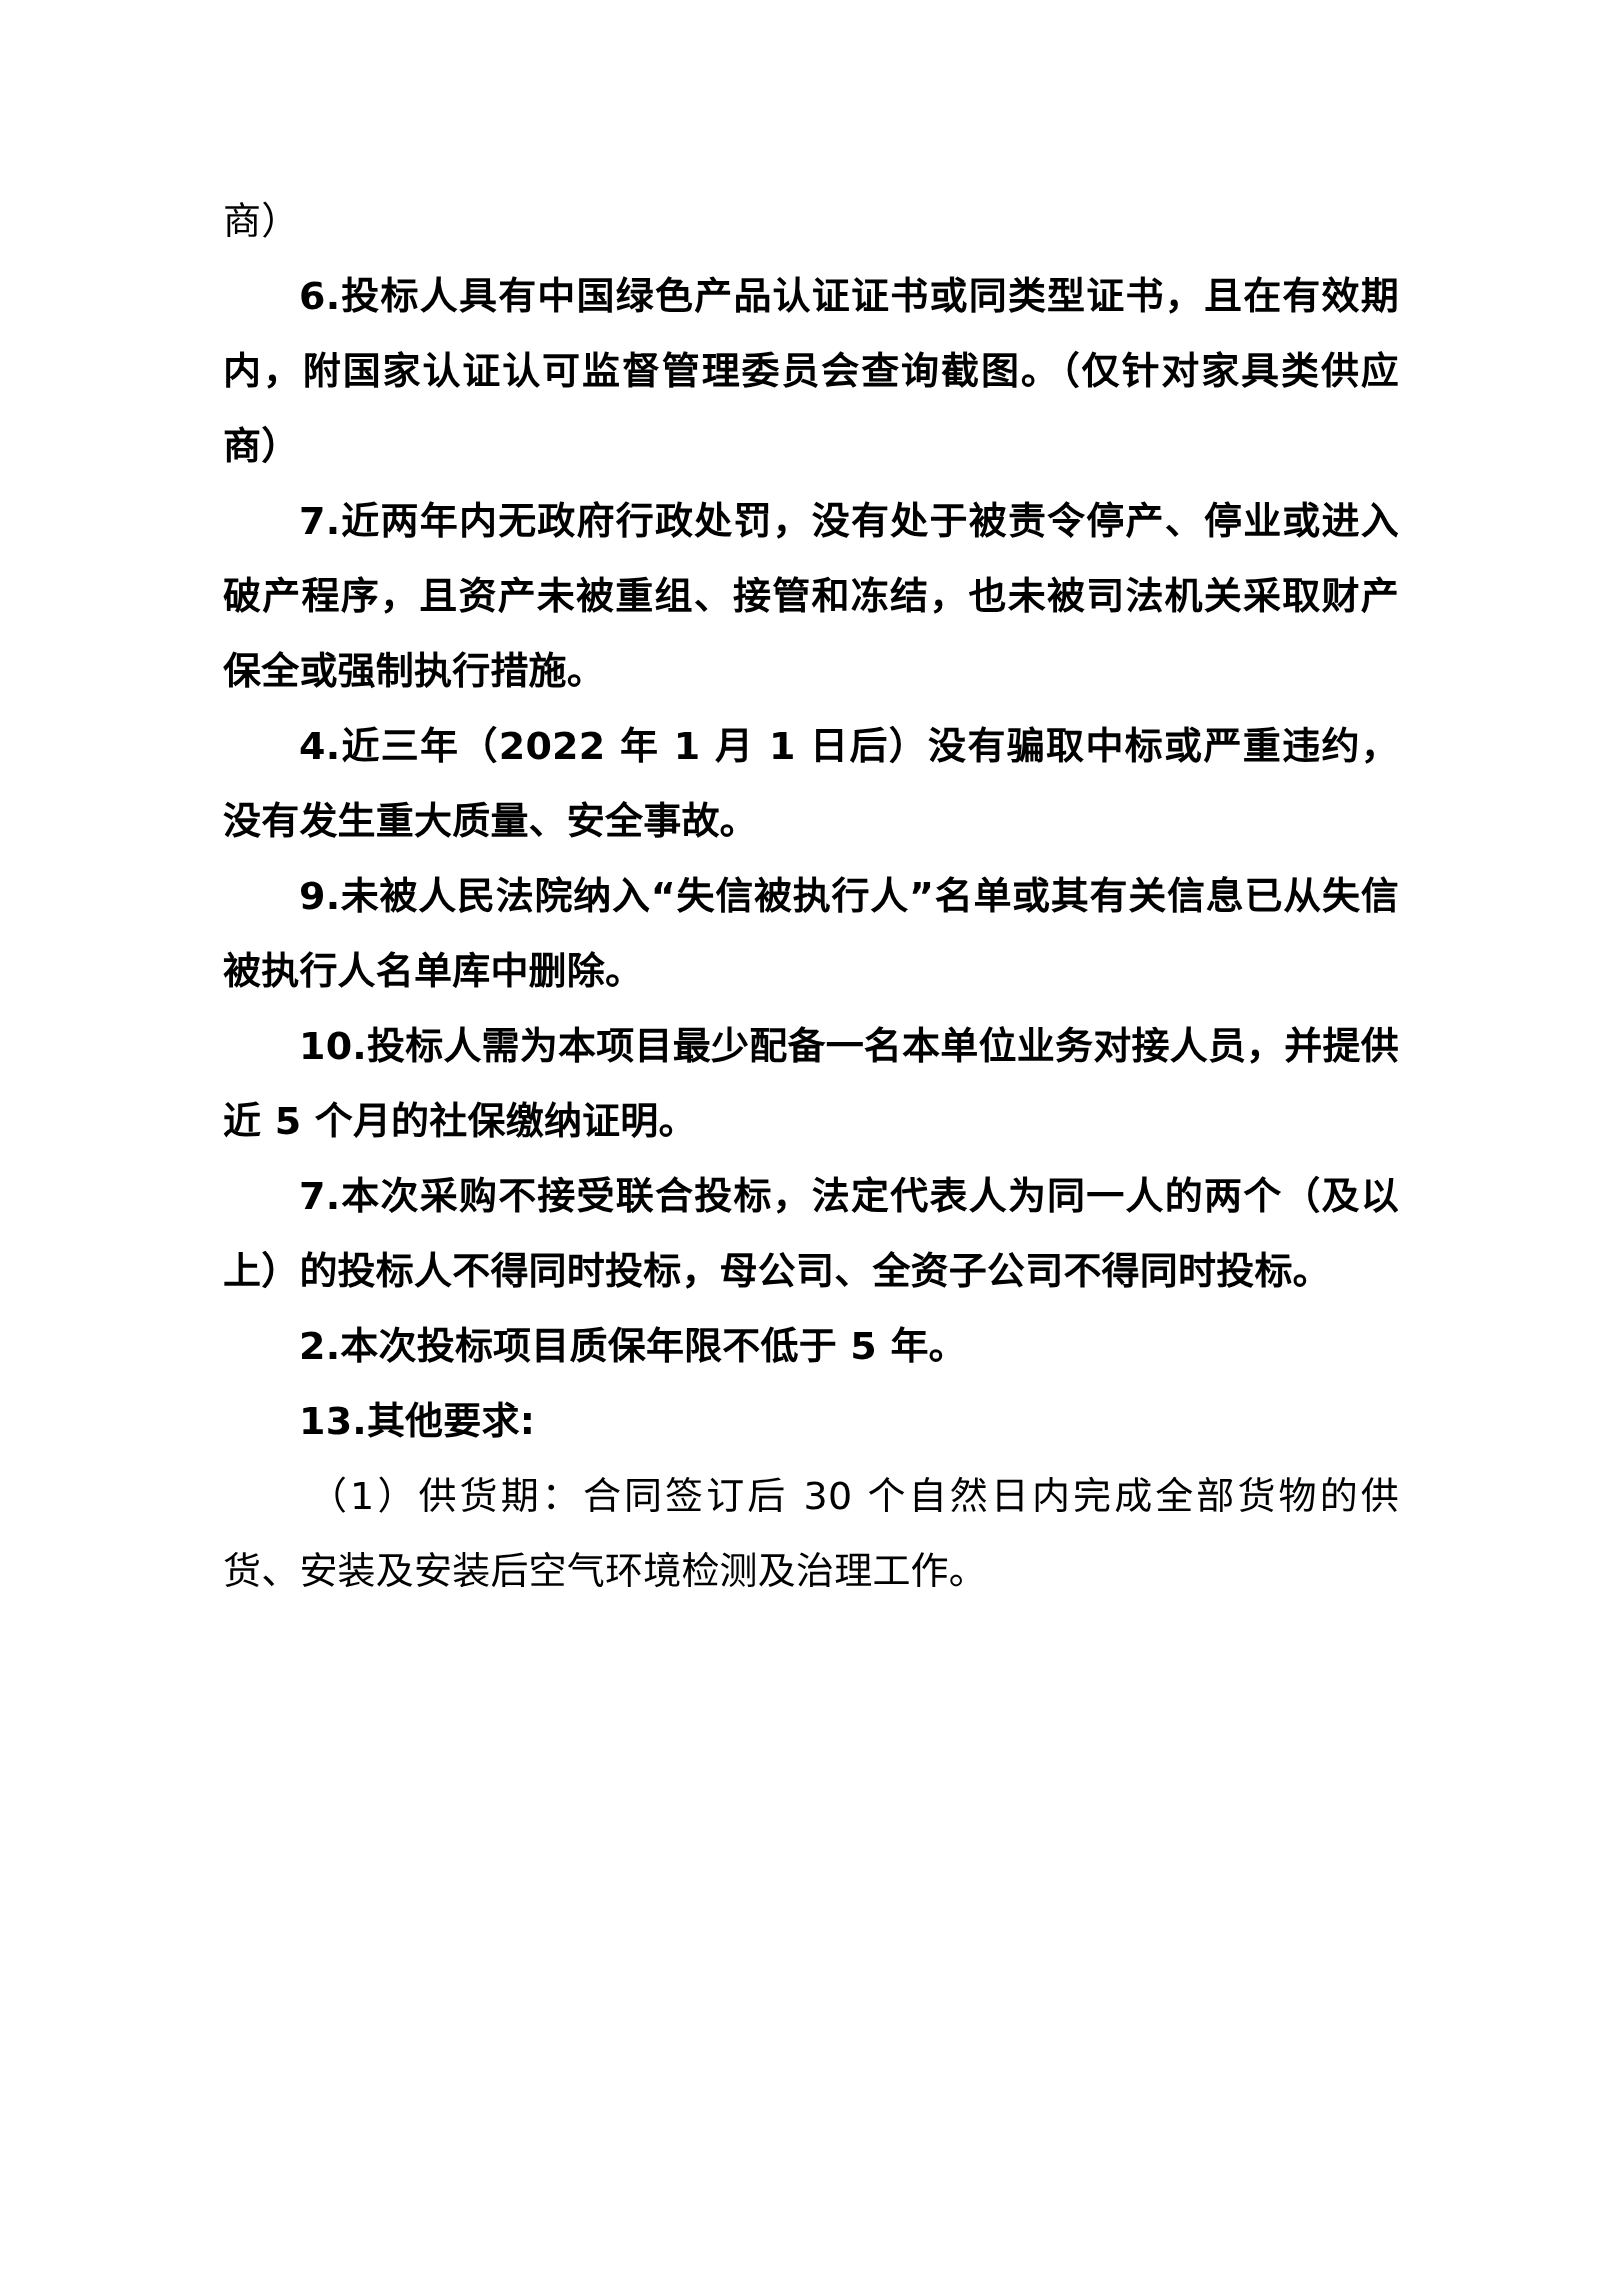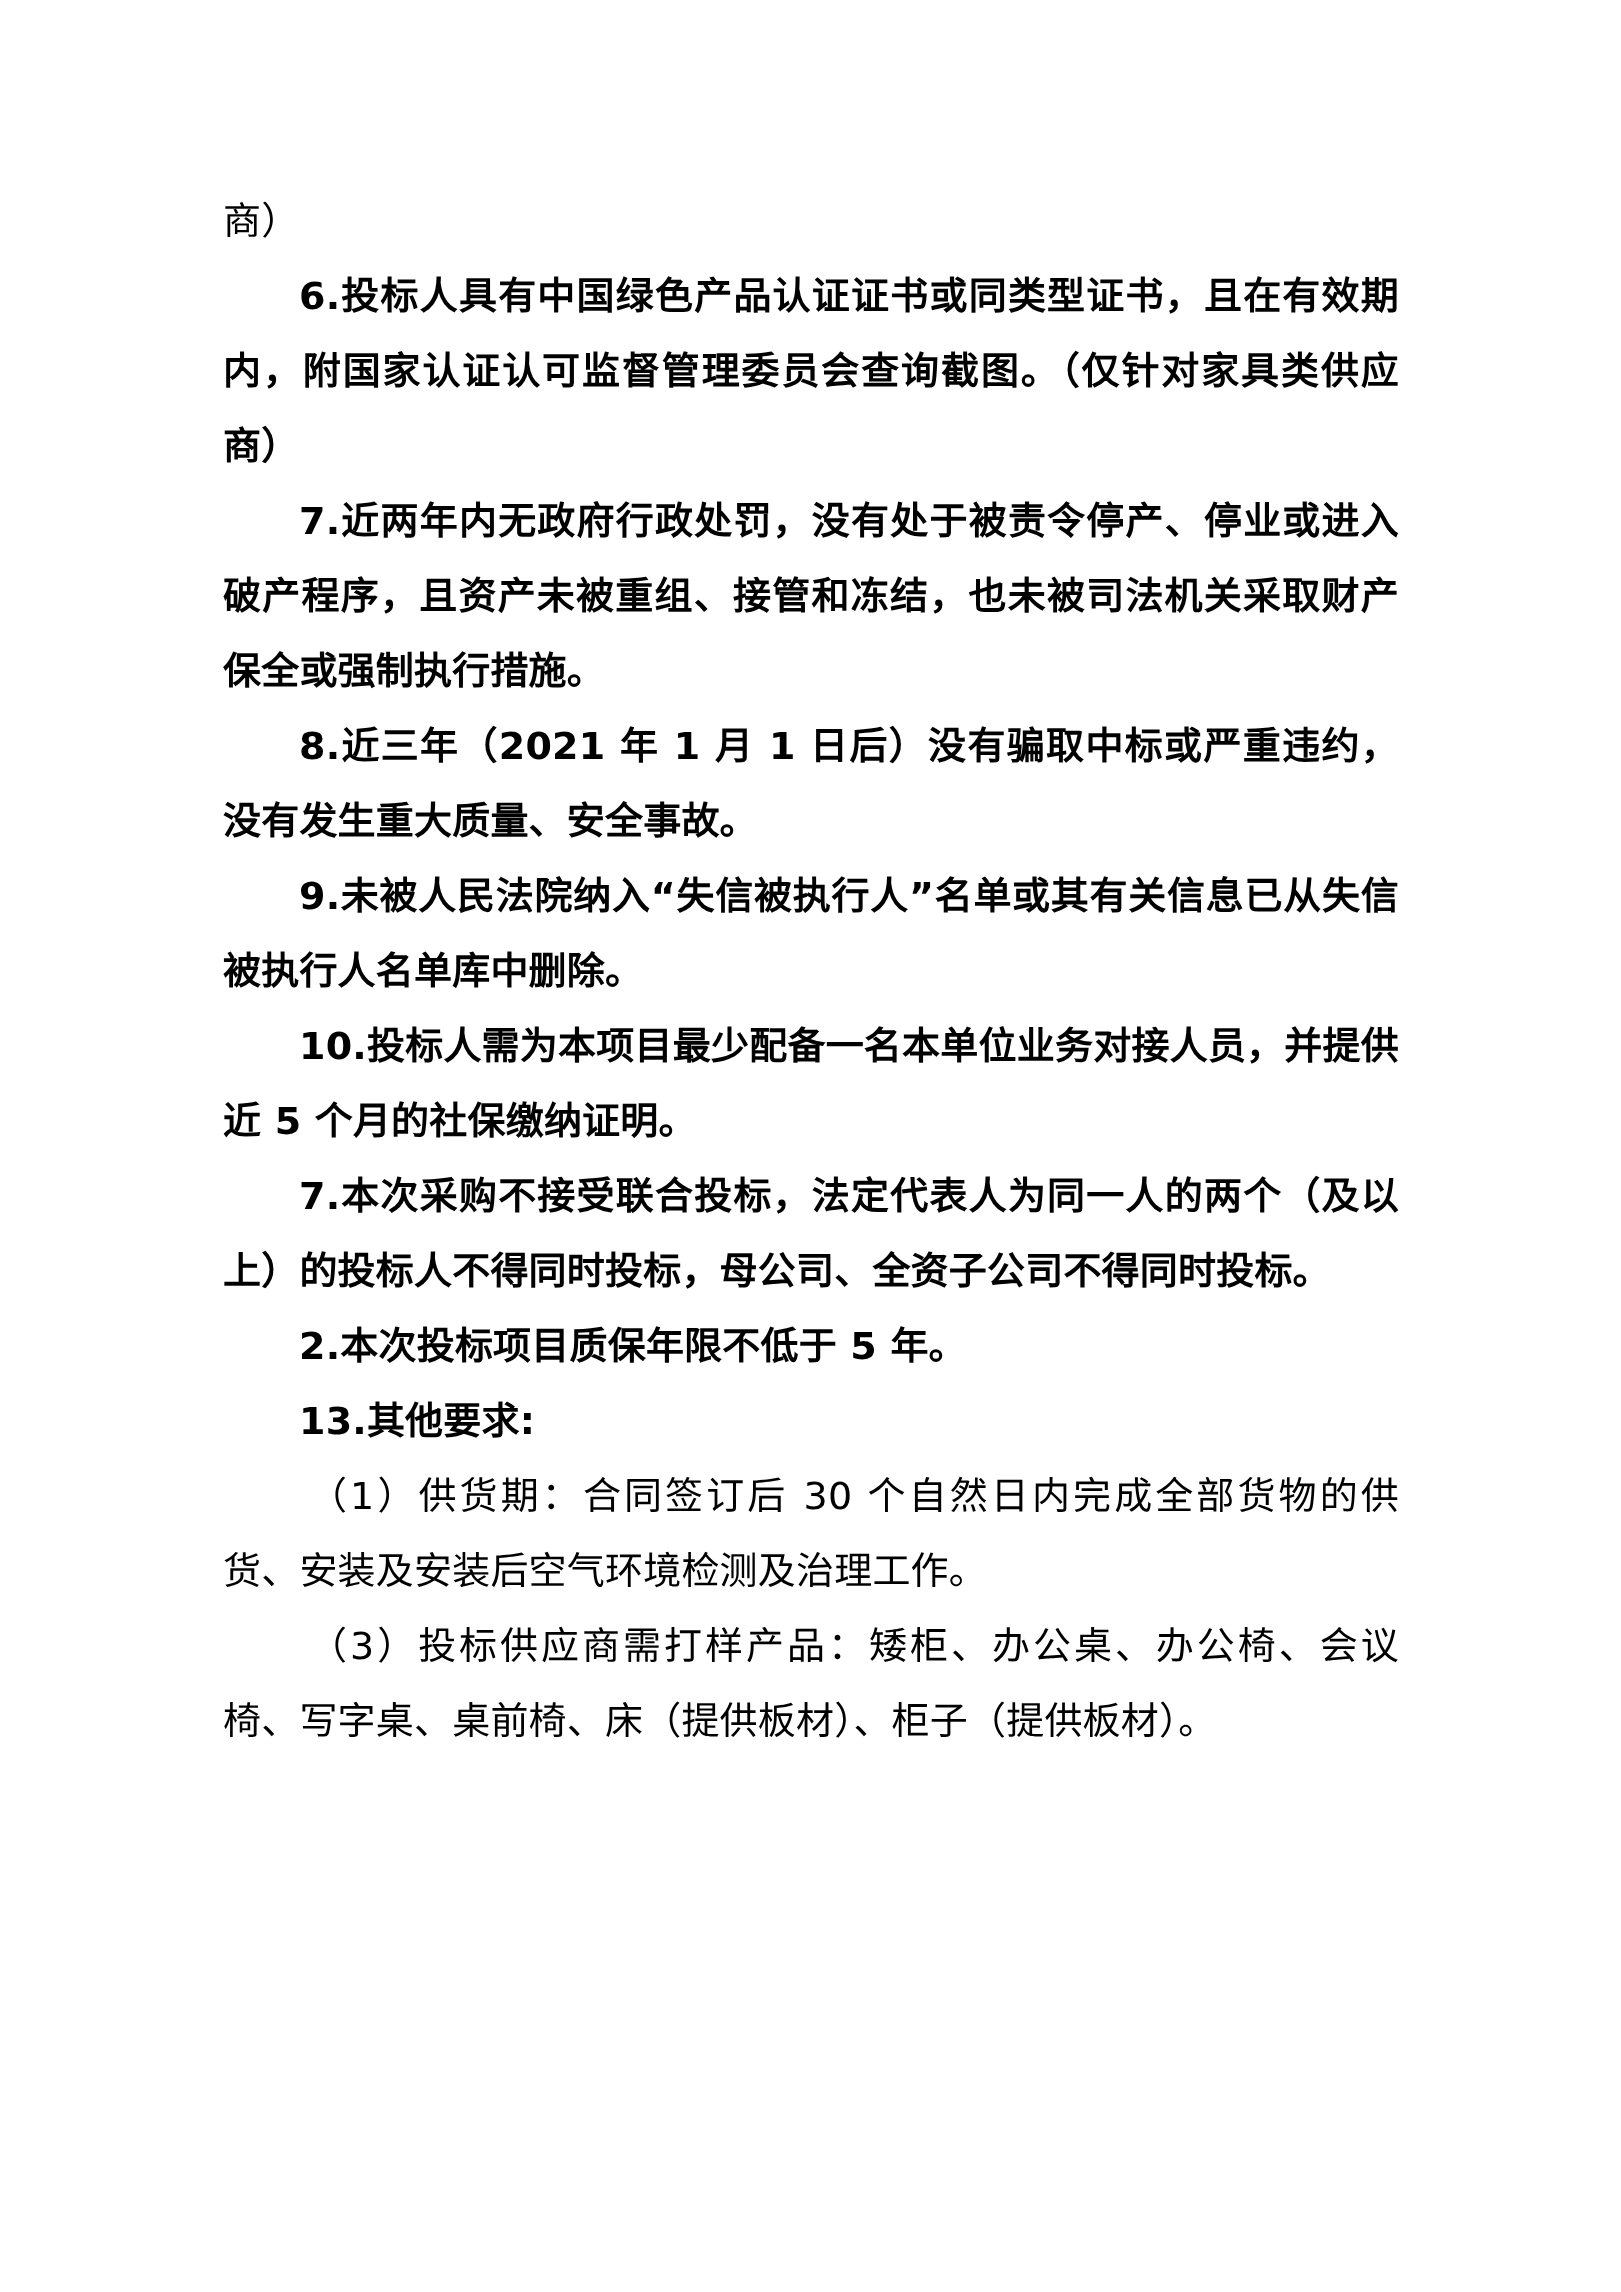--- a/index.html
+++ b/index.html
@@ -52,32 +52,31 @@
 
 <div class="page">
   <div class="content">
 
     <p class="para noindent">商）</p>
 
     <p class="para indent2">6.投标人具有中国绿色产品认证证书或同类型证书，且在有效期内，附国家认证认可监督管理委员会查询截图。（仅针对家具类供应商）</p>
 
     <p class="para indent2">7.近两年内无政府行政处罚，没有处于被责令停产、停业或进入破产程序，且资产未被重组、接管和冻结，也未被司法机关采取财产保全或强制执行措施。</p>
 
-    <p class="para indent2">8.近三年（2021 年 1 月 1 日后）没有骗取中标或严重违约，没有发生重大质量、安全事故。</p>
+    <p class="para indent2">4.近三年（2022 年 1 月 1 日后）没有骗取中标或严重违约，没有发生重大质量、安全事故。</p>
 
     <p class="para indent2">9.未被人民法院纳入“失信被执行人”名单或其有关信息已从失信被执行人名单库中删除。</p>
 
     <p class="para indent2">10.投标人需为本项目最少配备一名本单位业务对接人员，并提供近 5 个月的社保缴纳证明。</p>
 
     <p class="para indent2">7.本次采购不接受联合投标，法定代表人为同一人的两个（及以上）的投标人不得同时投标，母公司、全资子公司不得同时投标。</p>
 
     <p class="para indent2">2.本次投标项目质保年限不低于 5 年。</p>
 
     <p class="para indent2">13.其他要求:</p>
 
     <p class="para indent-paren">（1）供货期：合同签订后 30 个自然日内完成全部货物的供货、安装及安装后空气环境检测及治理工作。</p>
 
 
-    <p class="para indent-paren">（3）投标供应商需打样产品：矮柜、办公桌、办公椅、会议椅、写字桌、桌前椅、床（提供板材）、柜子（提供板材）。</p>
 
   </div>
 </div>
 
 
 </body></html>

